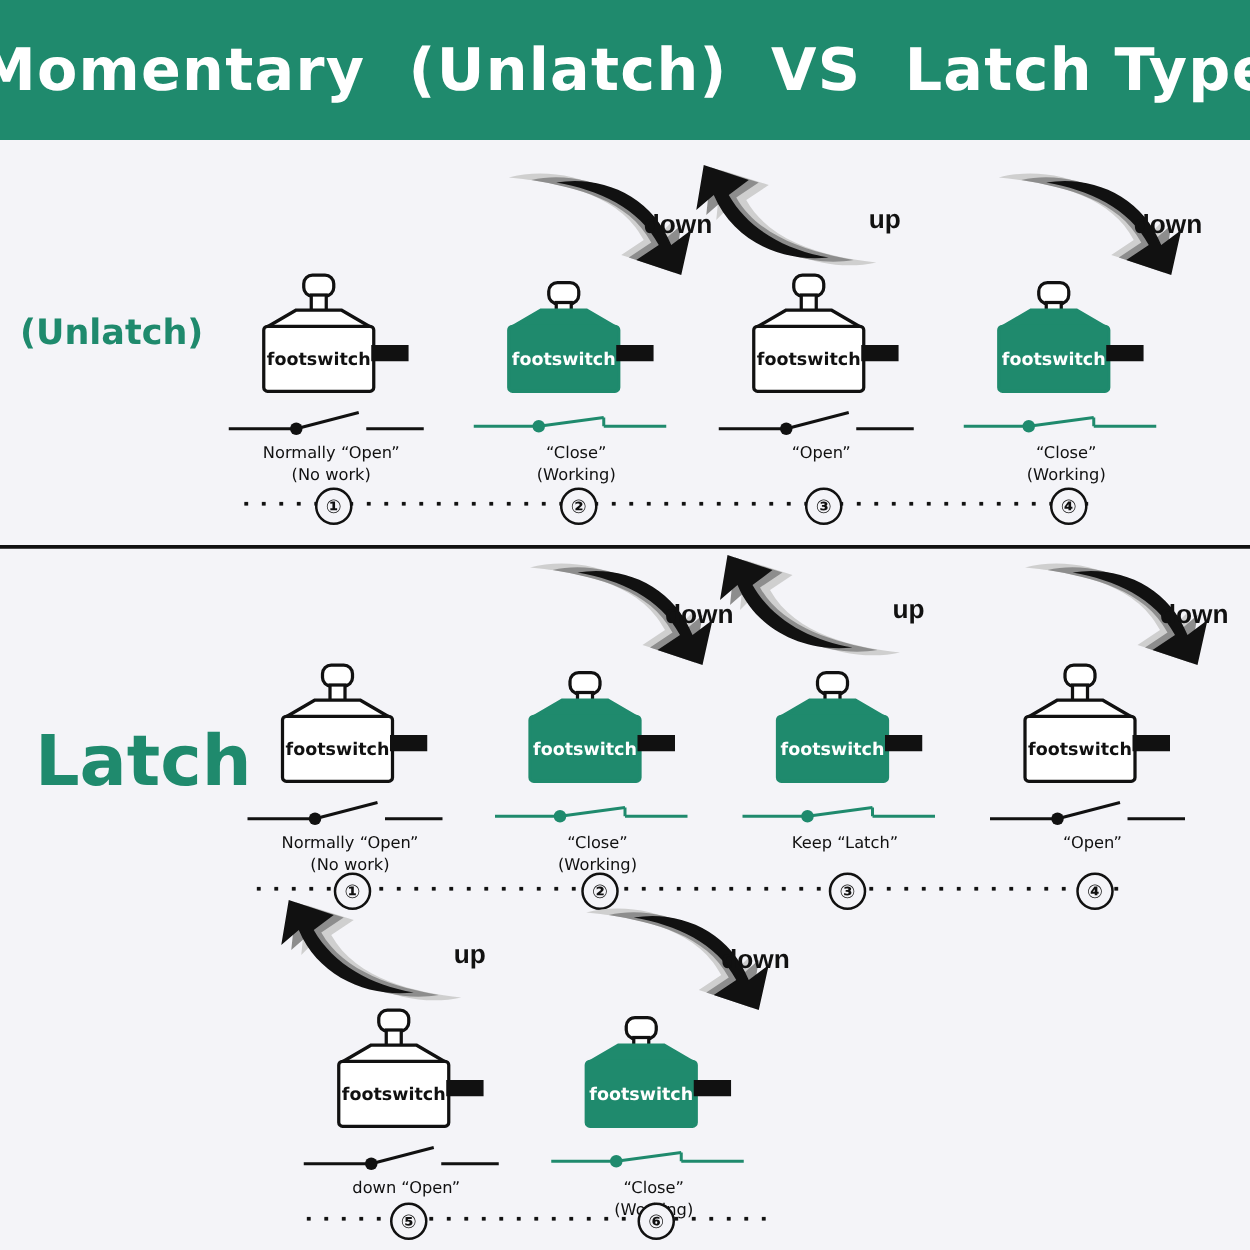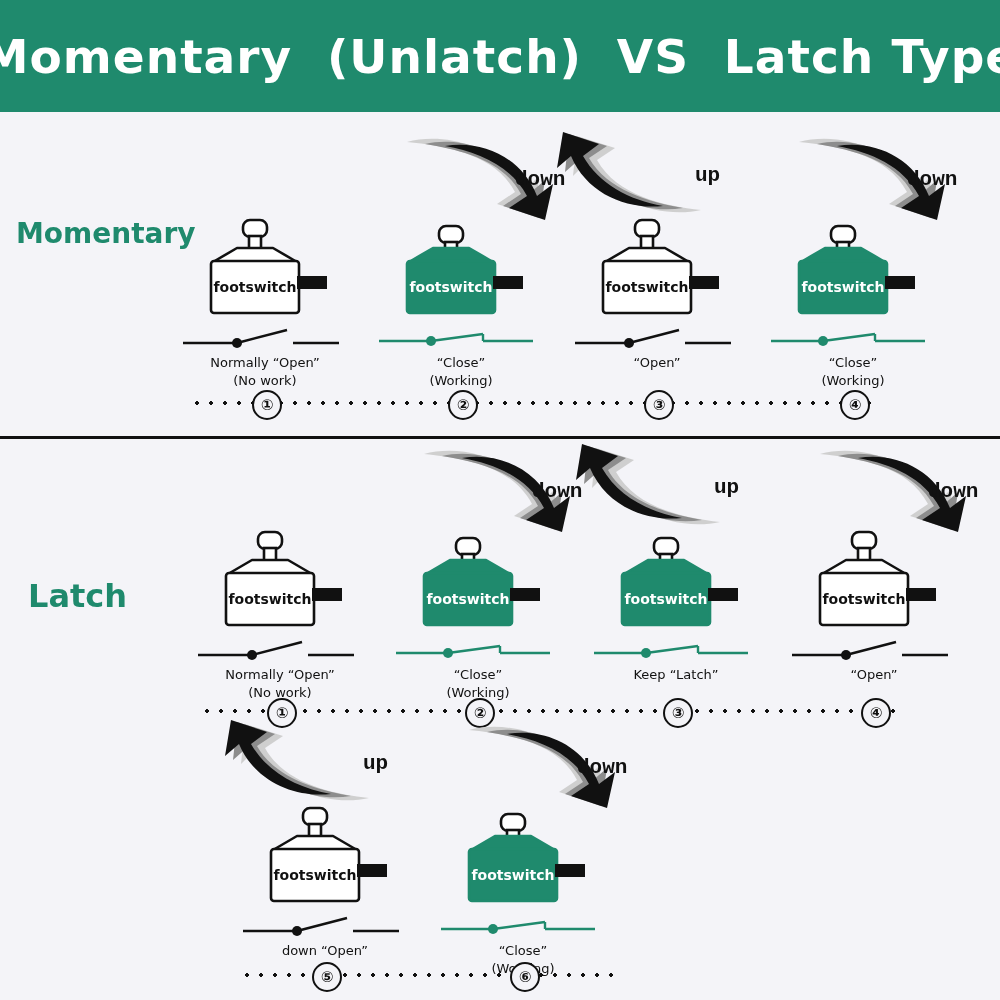--- a/index.html
+++ b/index.html
@@ -27,31 +27,31 @@
     position:absolute;left:0;width:1000px;height:3px;background:#111;
   }
   .section-label{
     position:absolute;
     color:#1f8a6d;
     font-weight:bold;
     font-family:"DejaVu Sans", sans-serif;
     line-height:1.15;
   }
   #label-momentary{left:16px;top:218px;font-size:28px;width:230px;}
-  #label-latch{left:28px;top:578px;font-size:32px;}
+  #label-latch{left:28px;top:578px;font-size:56px;}
 
   
   .step{position:absolute;width:180px;}
   
 
   
   .arrow{position:absolute;}
   .arrow-label{
     position:absolute;font-size:21px;font-weight:bold;color:#111;
-    font-family:Liberation Mono, monospace;
+    font-family:Liberation Sans, sans-serif;
   }
   .caption{
     text-align:center;font-size:13px;color:#111;line-height:1.35;
     font-family:"DejaVu Sans", sans-serif;
   }
   .dots{position:absolute;height:6px;}
   .num{
     position:absolute;width:26px;height:26px;border:2px solid #111;border-radius:50%;
     display:flex;align-items:center;justify-content:center;
     font-size:15px;font-weight:bold;color:#111;background:#f4f4f8;
@@ -61,21 +61,22 @@
 </head>
 <body>
 
 <div class="banner">
   <div class="banner-title">Momentary  (Unlatch)  VS  Latch Type</div>
 </div>
 
 <div class="divider" style="top:436px;"></div>
 
 <div class="section-label" id="label-momentary">
-  <span>Momentary</span><br>
+  <br>
+  <span>(Unlatch)</span>
 </div>
 <div class="section-label" id="label-latch">
   <span>Latch</span>
 </div>
 
 <div id="row-momentary">
     <div class="dots" style="left: 190px; top: 400px; width: 690px; background: radial-gradient(circle, rgb(17, 17, 17) 1.6px, transparent 1.9px) 0% 0% / 14px 6px; position: absolute; height: 6px;"></div>
     <div class="step" style="left: 175px; top: 212px;">
     <div style="position:relative;width:180px;height:110px;">
 

